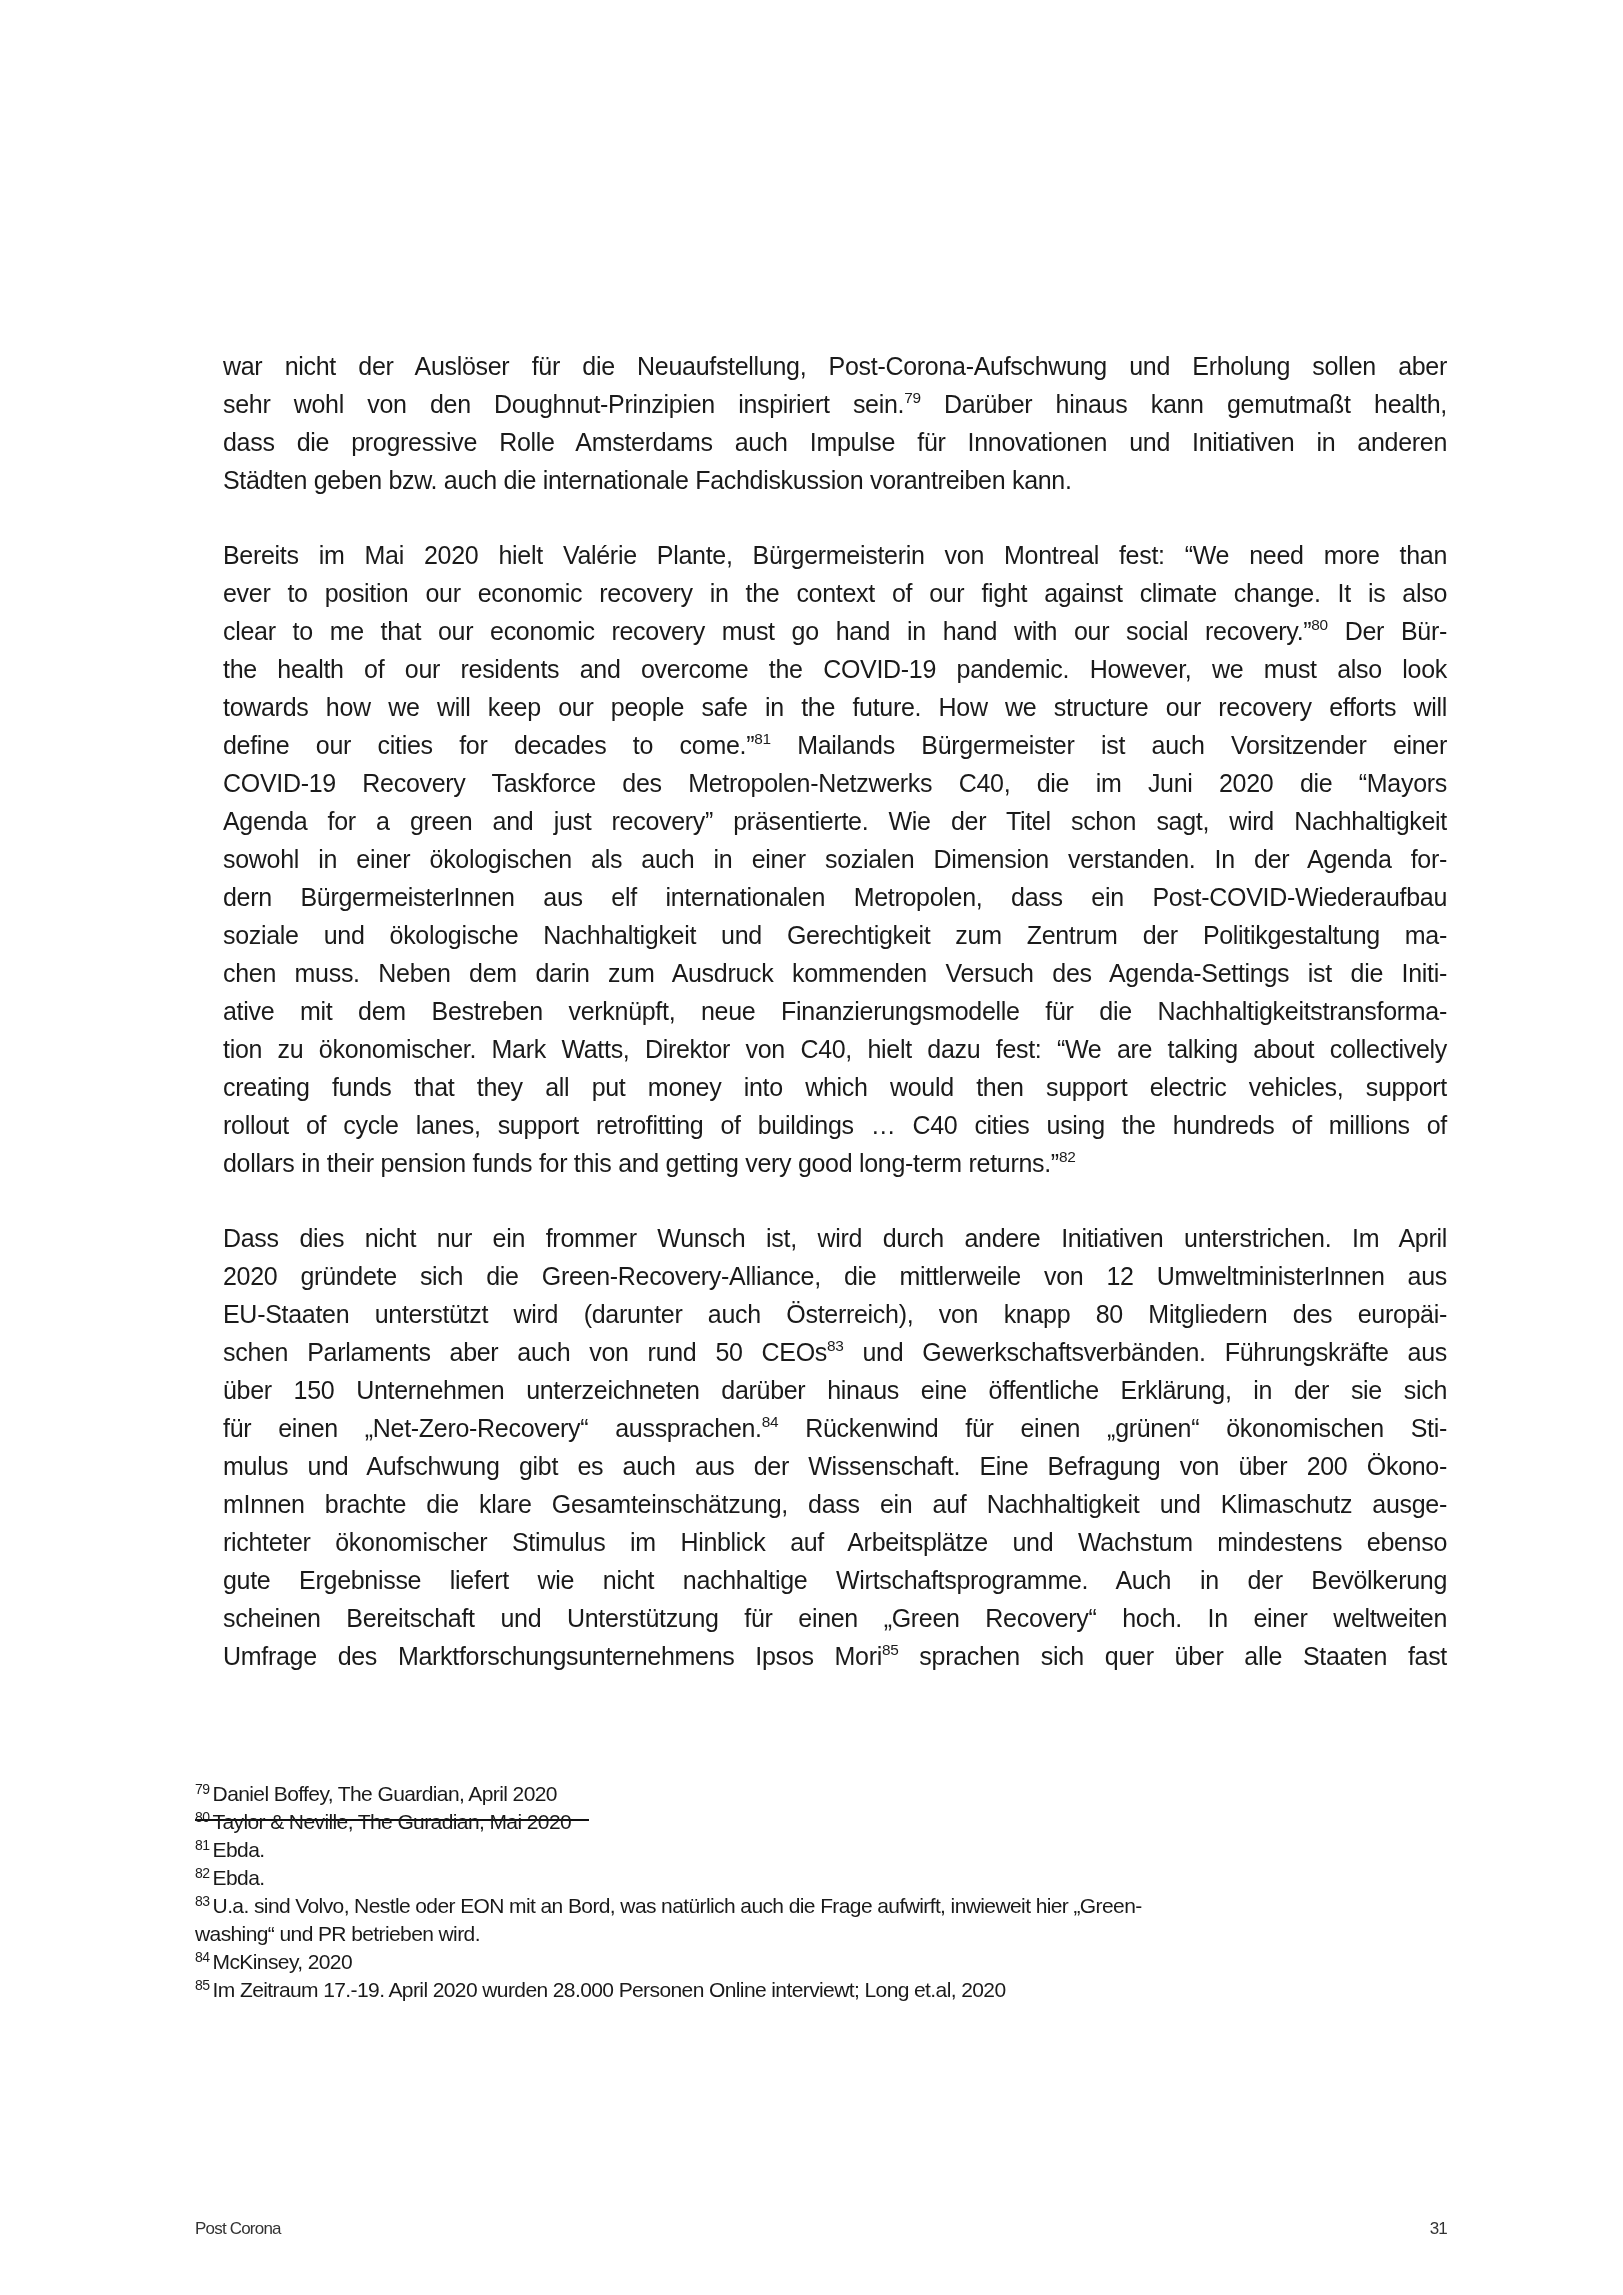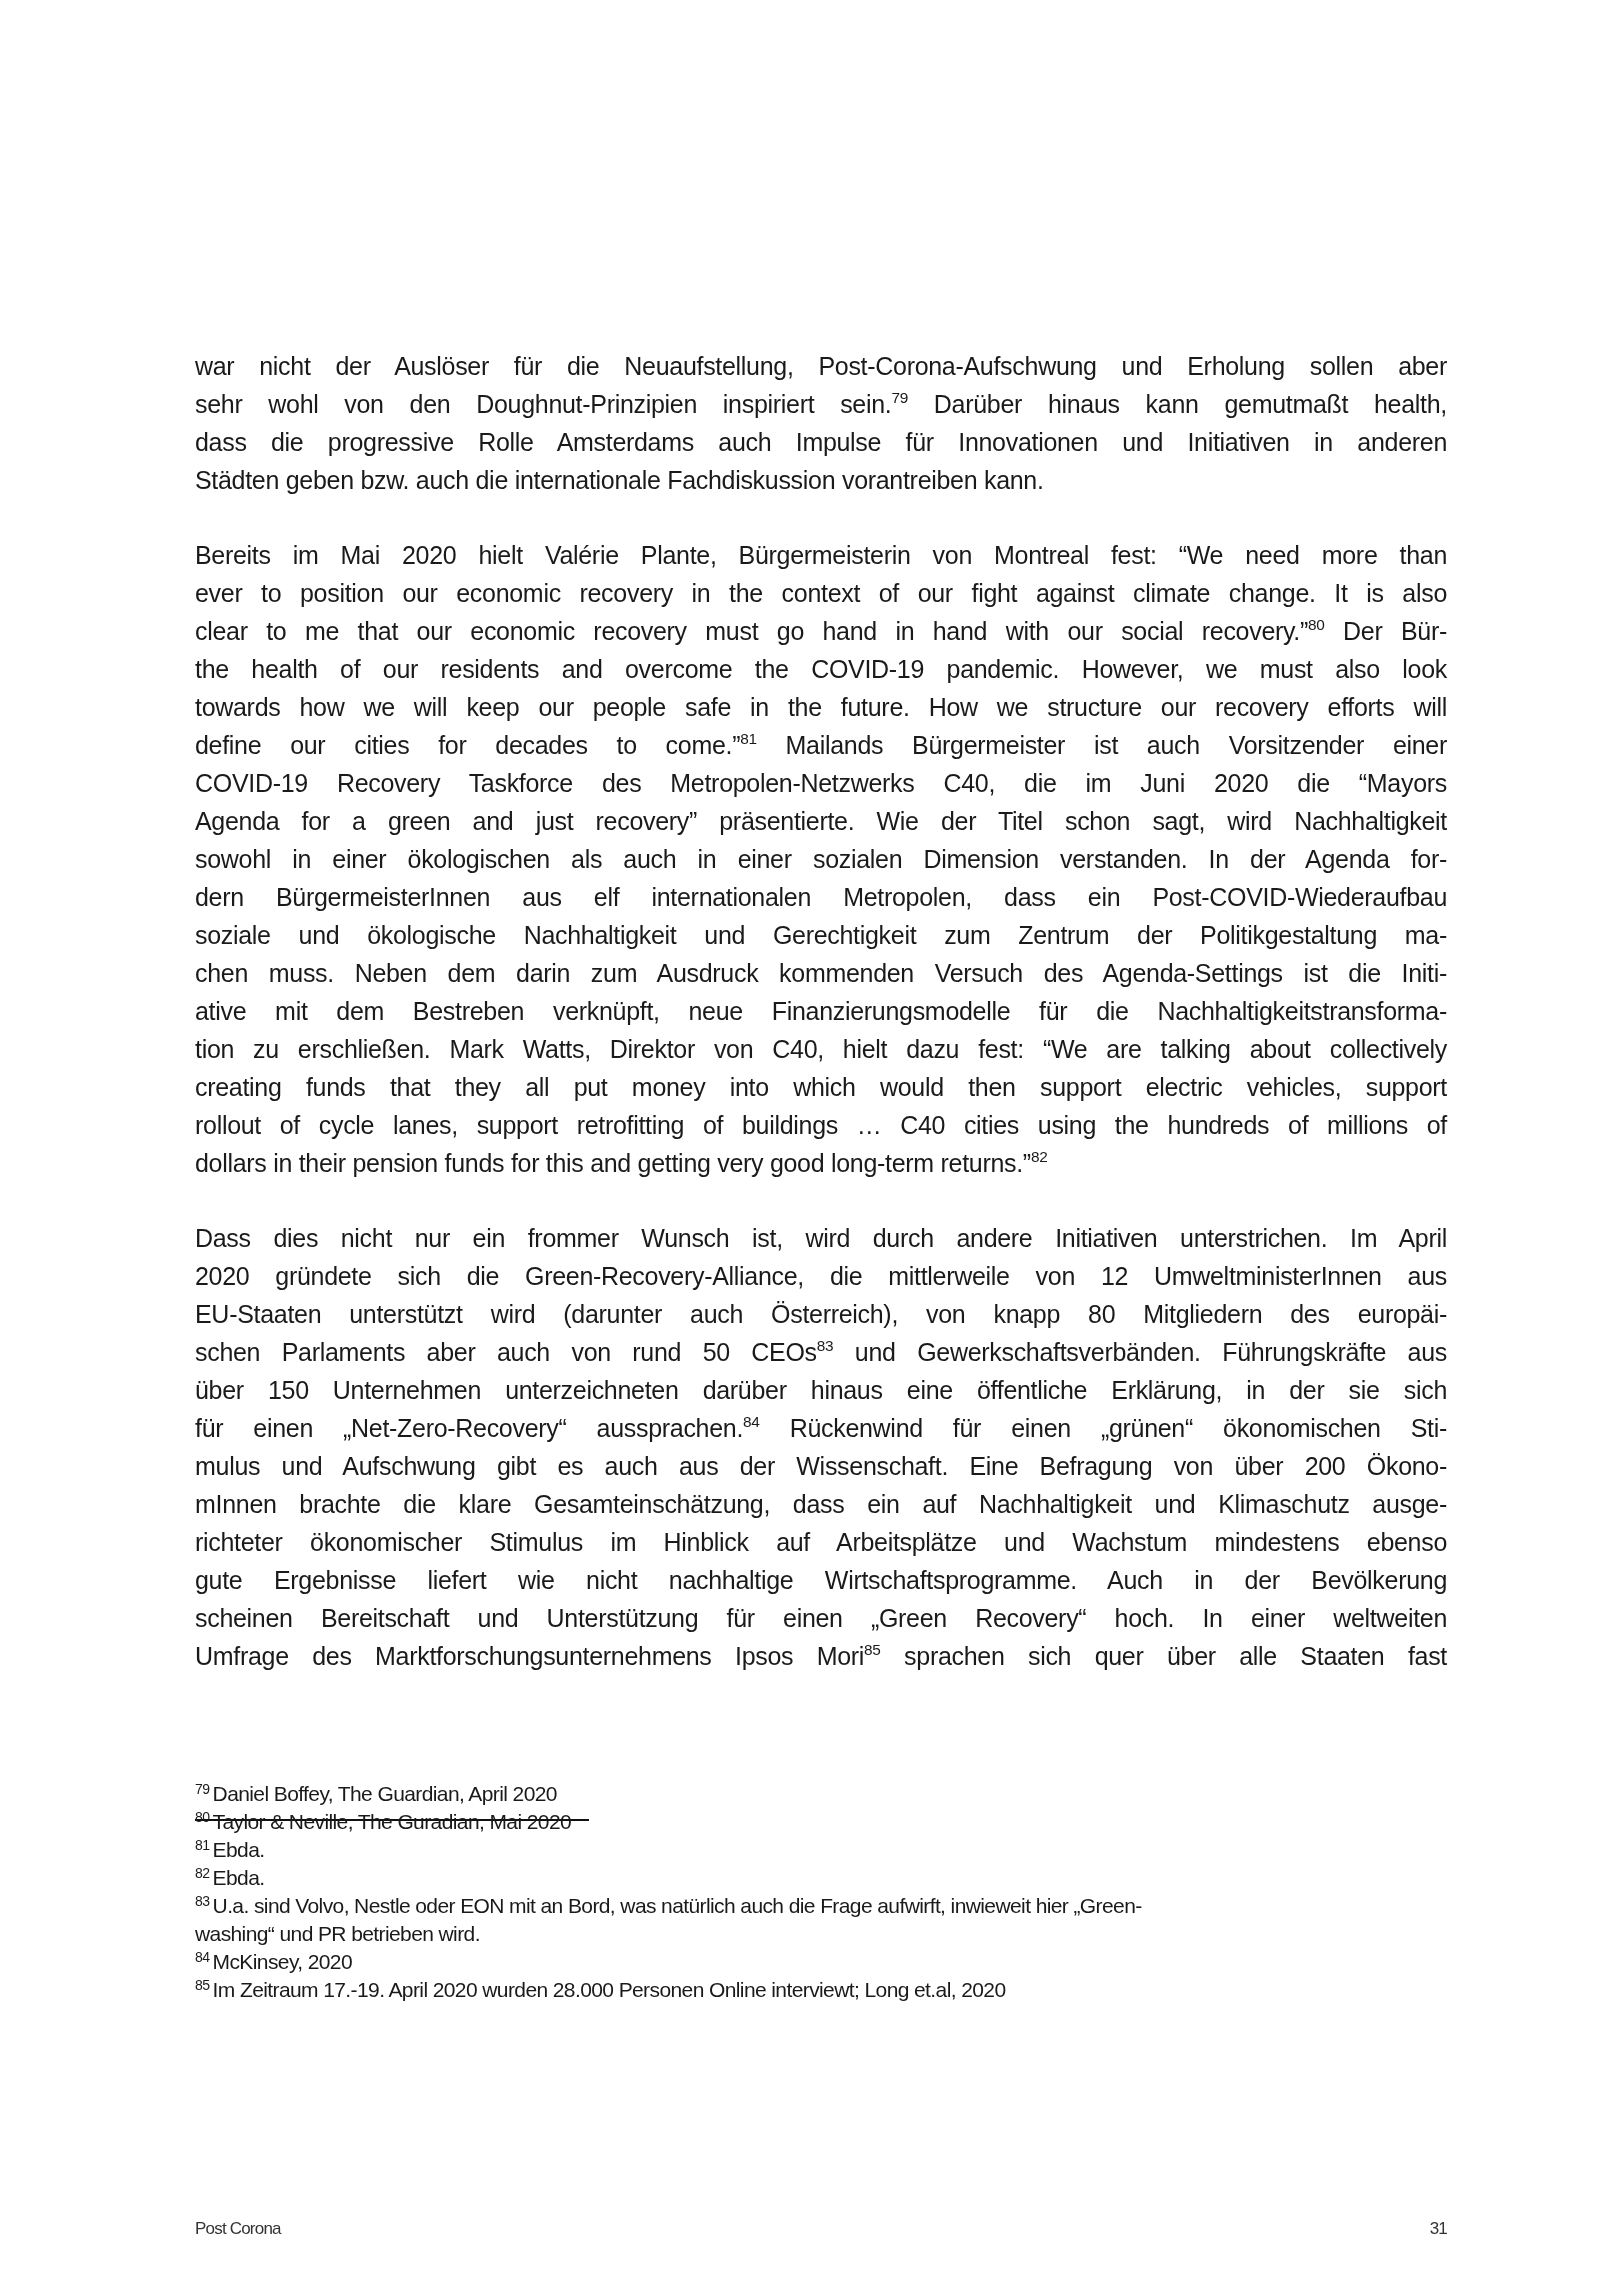--- a/index.html
+++ b/index.html
@@ -10,21 +10,21 @@
     }
     .body-text {
       position: absolute; left: 195px; top: 347px; width: 1252px;
     }
     .para {
       margin: 0 0 37px 0;
       font-size: 25px; line-height: 38px;
       text-align: justify; letter-spacing: -0.3px; word-spacing: 0px;
       hyphens: manual;
     }
-    .line { display: block; text-align: justify; text-align-last: justify; white-space: nowrap; }
+    .line { display: block; text-align: justify; text-align-last: justify; white-space: nowrap; margin-left: 28px; }
     .line.last { text-align-last: left; }
     sup { font-size: 15.4px; vertical-align: 0; position: relative; top: -9.7px; line-height: 0; }
     .fn-rule {
       position: absolute; left: 195px; top: 1819px; width: 394px; height: 1.6px; background: #111;
     }
     .footnotes {
       position: absolute; left: 195px; top: 1780px; width: 1252px;
       font-size: 21px; line-height: 28px; letter-spacing: -0.6px;
     }
     .fn { margin: 0; }
@@ -54,21 +54,21 @@
         <span class="line">the health of our residents and overcome the COVID-19 pandemic. However, we must also look</span>
         <span class="line">towards how we will keep our people safe in the future. How we structure our recovery efforts will</span>
         <span class="line"><span>define our cities for decades to come.”</span><sup>81</sup><span> Mailands Bürgermeister ist auch Vorsitzender einer</span></span>
         <span class="line">COVID-19 Recovery Taskforce des Metropolen-Netzwerks C40, die im Juni 2020 die “Mayors</span>
         <span class="line">Agenda for a green and just recovery” präsentierte. Wie der Titel schon sagt, wird Nachhaltigkeit</span>
         <span class="line">sowohl in einer ökologischen als auch in einer sozialen Dimension verstanden. In der Agenda for-</span>
         <span class="line">dern BürgermeisterInnen aus elf internationalen Metropolen, dass ein Post-COVID-Wiederaufbau</span>
         <span class="line">soziale und ökologische Nachhaltigkeit und Gerechtigkeit zum Zentrum der Politikgestaltung ma-</span>
         <span class="line">chen muss. Neben dem darin zum Ausdruck kommenden Versuch des Agenda-Settings ist die Initi-</span>
         <span class="line">ative mit dem Bestreben verknüpft, neue Finanzierungsmodelle für die Nachhaltigkeitstransforma-</span>
-        <span class="line">tion zu erschließen. Mark Watts, Direktor von C40, hielt dazu fest: “We are talking about collectively</span>
+        <span class="line">tion zu ökonomischer. Mark Watts, Direktor von C40, hielt dazu fest: “We are talking about collectively</span>
         <span class="line">creating funds that they all put money into which would then support electric vehicles, support</span>
         <span class="line">rollout of cycle lanes, support retrofitting of buildings … C40 cities using the hundreds of millions of</span>
         <span class="line last"><span>dollars in their pension funds for this and getting very good long-term returns.”</span><sup>82</sup><span></span></span>
       </p>
       <p class="para">
         <span class="line">Dass dies nicht nur ein frommer Wunsch ist, wird durch andere Initiativen unterstrichen. Im April</span>
         <span class="line">2020 gründete sich die Green-Recovery-Alliance, die mittlerweile von 12 UmweltministerInnen aus</span>
         <span class="line">EU-Staaten unterstützt wird (darunter auch Österreich), von knapp 80 Mitgliedern des europäi-</span>
         <span class="line"><span>schen Parlaments aber auch von rund 50 CEOs</span><sup>83</sup><span> und Gewerkschaftsverbänden. Führungskräfte aus</span></span>
         <span class="line">über 150 Unternehmen unterzeichneten darüber hinaus eine öffentliche Erklärung, in der sie sich</span>

